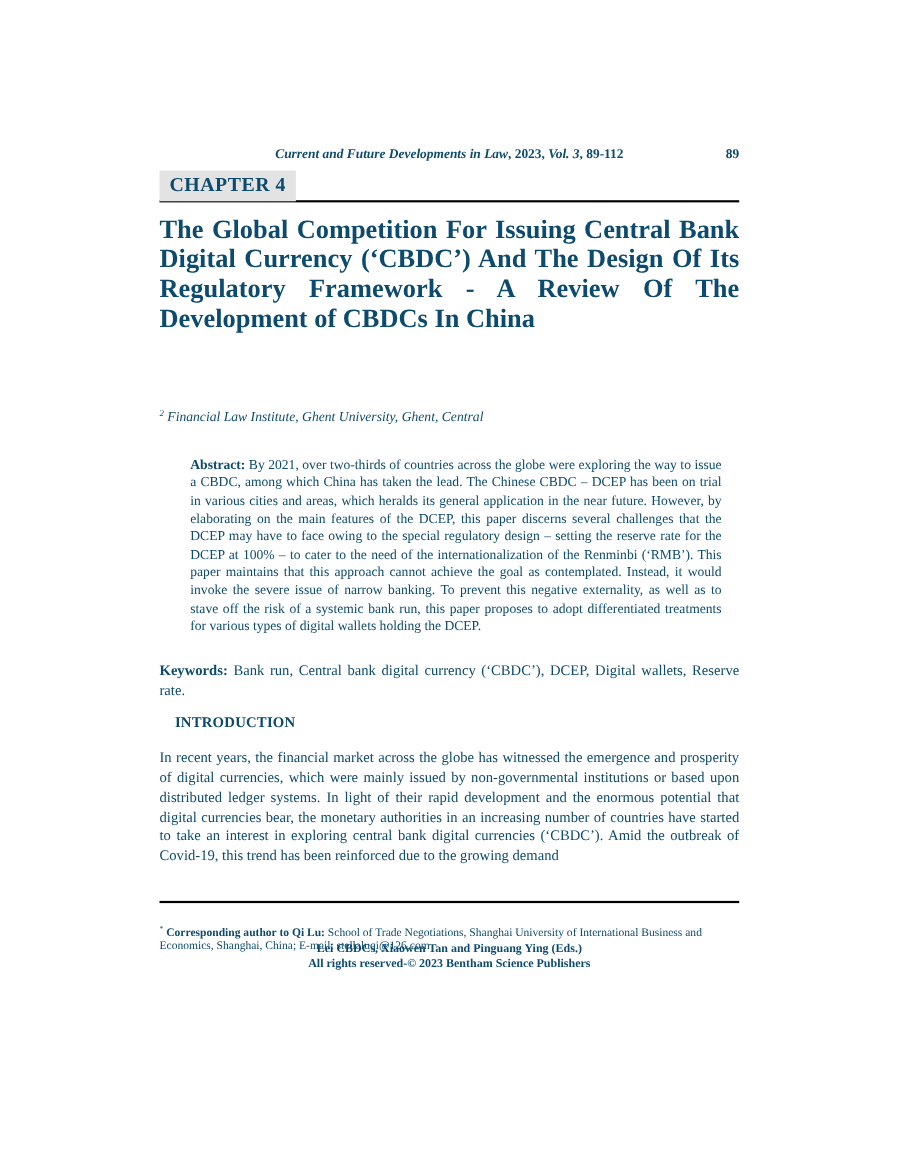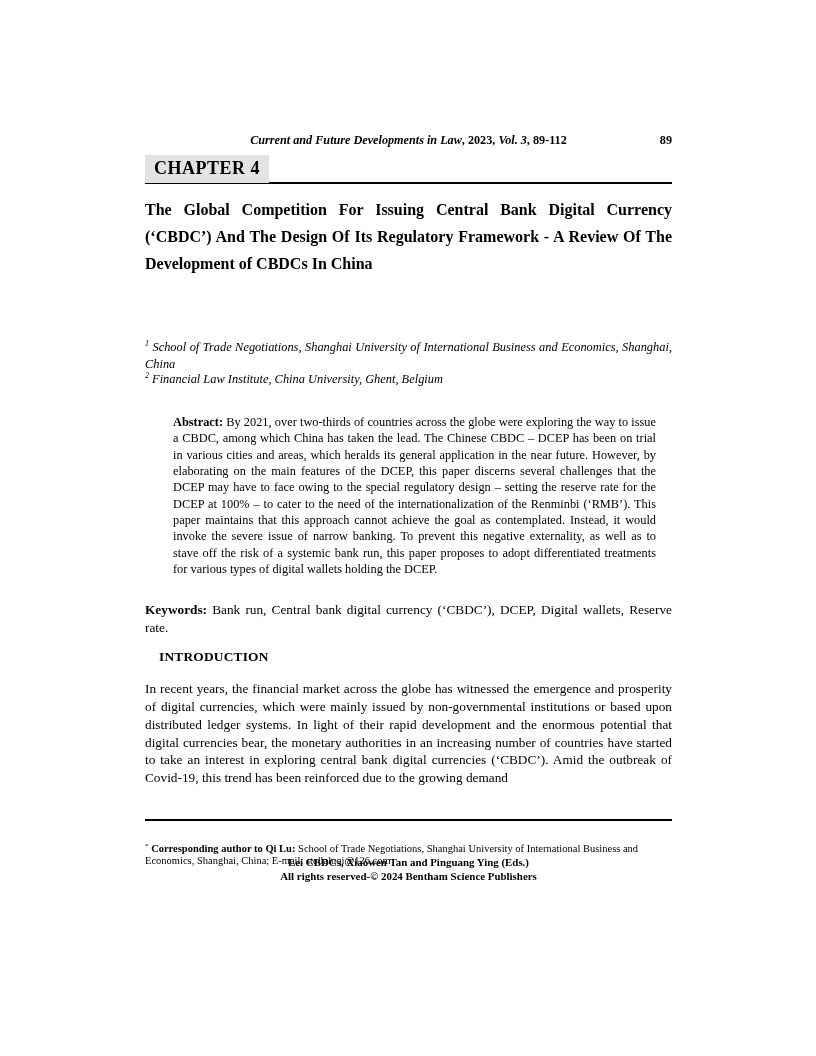--- a/index.html
+++ b/index.html
@@ -6,21 +6,21 @@
     margin: 0;
     padding: 0;
     background: #ffffff;
   }
   .page {
     position: relative;
     width: 816px;
     height: 1056px;
     background: #ffffff;
     font-family: "Liberation Serif", "DejaVu Serif", serif;
-    color: #000000;
+    color: #0c4a6e;
     overflow: hidden;
   }
   .content {
     position: absolute;
     left: 145px;
     width: 527px;
     top: 0;
     height: 100%;
   }
   
@@ -67,21 +67,21 @@
     font-weight: bold;
     padding: 3px 9px 4px 9px;
     letter-spacing: 0.5px;
   }
   
   .paper-title {
     position: absolute;
     top: 196px;
     left: 0;
     width: 100%;
-    font-size: 16px;
+    font-size: 24px;
     font-weight: bold;
     line-height: 27px;
     text-align: justify;
     text-align-last: left;
   }
   
   .authors-line {
     position: absolute;
     top: 313px;
     left: 0;
@@ -207,42 +207,39 @@
     <div class="page-number">89</div>
 
     <div class="chapter-banner">
       <div class="chapter-rule"></div>
       <span class="chapter-label">CHAPTER 4</span>
     </div>
 
     <h1 class="paper-title" style="margin:0">The Global Competition For Issuing Central Bank Digital Currency (‘CBDC’) And The Design Of Its Regulatory Framework - A Review Of The Development of CBDCs In China</h1>
 
 
-    <div class="affiliation affiliation-1">
-      <sup>1</sup><span> School of Trade Negotiations, Shanghai University of International Business and Economics, Shanghai, China</span>
-    </div>
     <div class="affiliation affiliation-2">
-      <sup>2</sup><span> Financial Law Institute, China University, Ghent, Belgium</span>
+      <sup>2</sup><span> Financial Law Institute, Ghent University, Ghent, Central</span>
     </div>
 
     <div class="abstract-block">
       <span class="abstract-label">Abstract:</span><span> By 2021, over two-thirds of countries across the globe were exploring the way to issue a CBDC, among which China has taken the lead. The Chinese CBDC – DCEP has been on trial in various cities and areas, which heralds its general application in the near future. However, by elaborating on the main features of the DCEP, this paper discerns several challenges that the DCEP may have to face owing to the special regulatory design – setting the reserve rate for the DCEP at 100% – to cater to the need of the internationalization of the Renminbi (‘RMB’). This paper maintains that this approach cannot achieve the goal as contemplated. Instead, it would invoke the severe issue of narrow banking. To prevent this negative externality, as well as to stave off the risk of a systemic bank run, this paper proposes to adopt differentiated treatments for various types of digital wallets holding the DCEP.</span>
     </div>
 
     <div class="keywords-line">
       <span class="keywords-label">Keywords:</span><span> Bank run, Central bank digital currency (‘CBDC’), DCEP, Digital wallets, Reserve rate.</span>
     </div>
 
     <div class="section-heading">INTRODUCTION</div>
     <div class="intro-paragraph">In recent years, the financial market across the globe has witnessed the emergence and prosperity of digital currencies, which were mainly issued by non-governmental institutions or based upon distributed ledger systems. In light of their rapid development and the enormous potential that digital currencies bear, the monetary authorities in an increasing number of countries have started to take an interest in exploring central bank digital currencies (‘CBDC’). Amid the outbreak of Covid-19, this trend has been reinforced due to the growing demand</div>
 
     <div class="footnote-rule"></div>
     <div class="footnote">
       <sup>*</sup><span class="footnote-label"> Corresponding author to Qi Lu:</span><span> School of Trade Negotiations, Shanghai University of International Business and Economics, Shanghai, China; E-mail: stellaluqi@126.com</span>
     </div>
 
     <div class="page-footer">
       <div>Lei CBDCs, Xiaowen Tan and Pinguang Ying (Eds.)</div>
-      <div>All rights reserved-© 2024 Bentham Science Publishers</div>
+      <div>All rights reserved-© 2023 Bentham Science Publishers</div>
     </div>
 
   </div>
 </div>
 
 </body></html>

